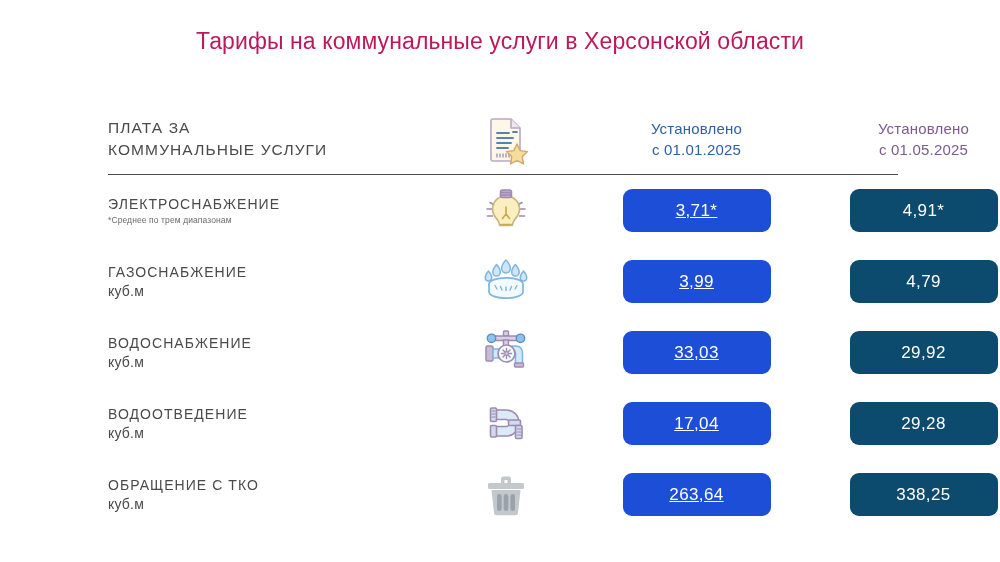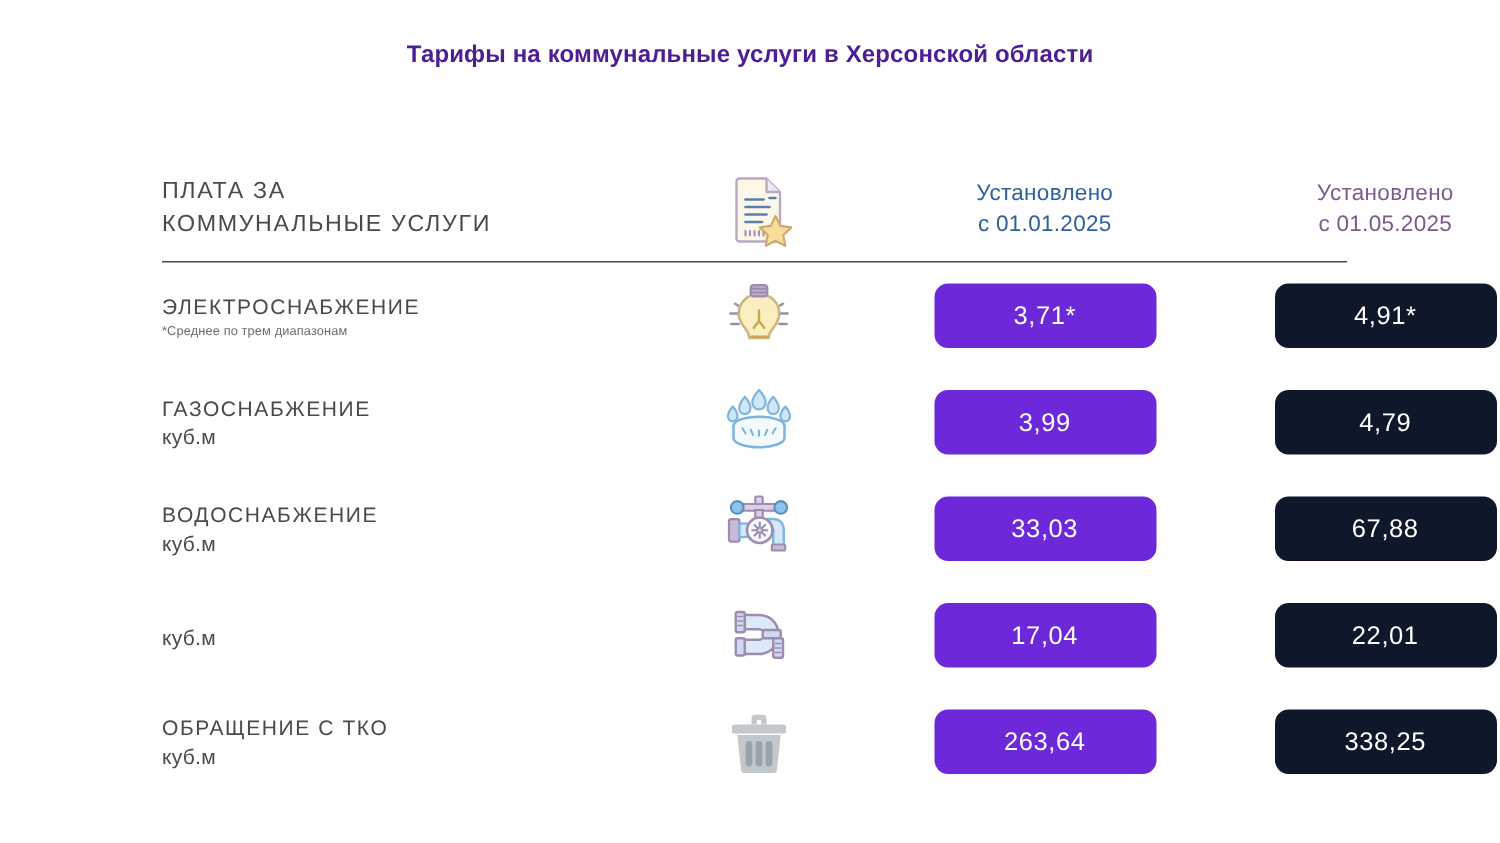--- a/index.html
+++ b/index.html
@@ -17,23 +17,23 @@
   }
 
   
   .title-wrap {
     width: 100%;
     text-align: center;
     padding-top: 28px;
   }
   .title {
     display: inline-block;
-    font-size: 16px;
-    font-weight: bold;
-    color: #4c1d95;
+    font-size: 23px;
+    font-weight: normal;
+    color: #be185d;
     letter-spacing: 0.1px;
     white-space: nowrap;
   }
 
   
   .table {
     position: absolute;
     left: 108px;
     top: 108px;
     width: 790px;
@@ -104,22 +104,22 @@
     width: 148px;
     height: 43px;
     border-radius: 9px;
     display: flex;
     align-items: center;
     justify-content: center;
     color: #ffffff;
     font-size: 17px;
     letter-spacing: 0.4px;
   }
-  .badge.blue   { background: #6d28d9; }
-  .badge.purple { background: #0f172a; }
+  .badge.blue   { background: #1d4ed8; text-decoration: underline; }
+  .badge.purple { background: #0c4a6e; }
 
   .icon-box { width: 56px; height: 56px; display:block; }
 </style>
 </head>
 <body>
 
 <div class="title-wrap">
   <div class="title">Тарифы на коммунальные услуги в Херсонской области</div>
 </div>
 
@@ -274,26 +274,27 @@
           </g>
           <circle cx="28.5" cy="28.5" r="1.8" fill="#d9cfe8" stroke="#9d8bb0" stroke-width="1.2"></circle>
           <rect x="36.5" y="38" width="9" height="4" rx="1" fill="#c6bcd8" stroke="#9d8bb0" stroke-width="1.4"></rect>
         </svg>
       </span>
     </div>
     <div class="c-val">
       <div class="badge blue">33,03</div>
     </div>
     <div class="c-val">
-      <div class="badge purple">67,88</div>
-    </div>
-  </div>
-
-  <div class="row data">
-    <div class="c-label">
+      <div class="badge purple">29,92</div>
+    </div>
+  </div>
+
+  <div class="row data">
+    <div class="c-label">
+      <div class="svc-name">ВОДООТВЕДЕНИЕ</div>
       <div class="svc-unit">куб.м</div>
     </div>
     <div class="c-icon">
       <span>
         <svg class="icon-box" viewBox="0 0 56 56" xmlns="http://www.w3.org/2000/svg">
           <path d="M18 14 h10 c7.5 0 13 5.5 13 13 v0 h-9.5 v0 c0 -2 -1.6 -3.5 -3.5 -3.5 H18 z" fill="#dce9f7" stroke="#9d8bb0" stroke-width="1.6" stroke-linejoin="round"></path>
           <rect x="12.5" y="12" width="6" height="13.5" rx="1.3" fill="#cfd9ef" stroke="#9d8bb0" stroke-width="1.6"></rect>
           <g stroke="#9d8bb0" stroke-width="1.1" stroke-linecap="round">
             <line x1="14" y1="15" x2="17" y2="15"></line>
             <line x1="14" y1="18" x2="17" y2="18"></line>
@@ -308,21 +309,21 @@
             <line x1="39" y1="39" x2="42.5" y2="39"></line>
           </g>
           <rect x="12.5" y="29.5" width="6" height="11.5" rx="1.3" fill="#cfd9ef" stroke="#9d8bb0" stroke-width="1.6"></rect>
         </svg>
       </span>
     </div>
     <div class="c-val">
       <div class="badge blue">17,04</div>
     </div>
     <div class="c-val">
-      <div class="badge purple">22,01</div>
+      <div class="badge purple">29,28</div>
     </div>
   </div>
 
   <div class="row data">
     <div class="c-label">
       <div class="svc-name">ОБРАЩЕНИЕ С ТКО</div>
       <div class="svc-unit">куб.м</div>
     </div>
     <div class="c-icon">
       <span>

